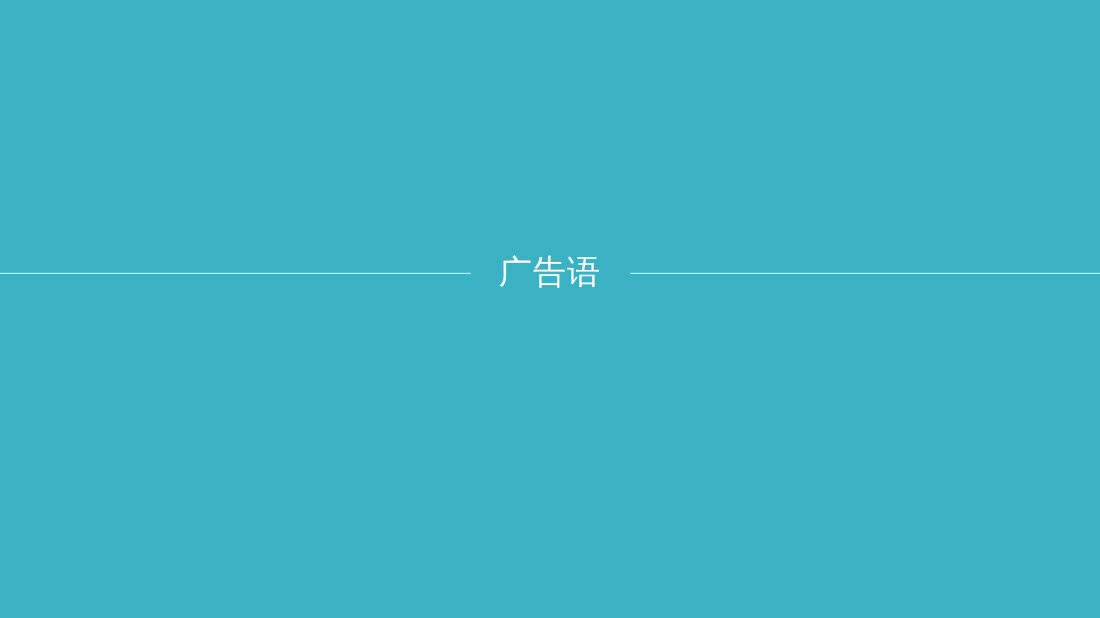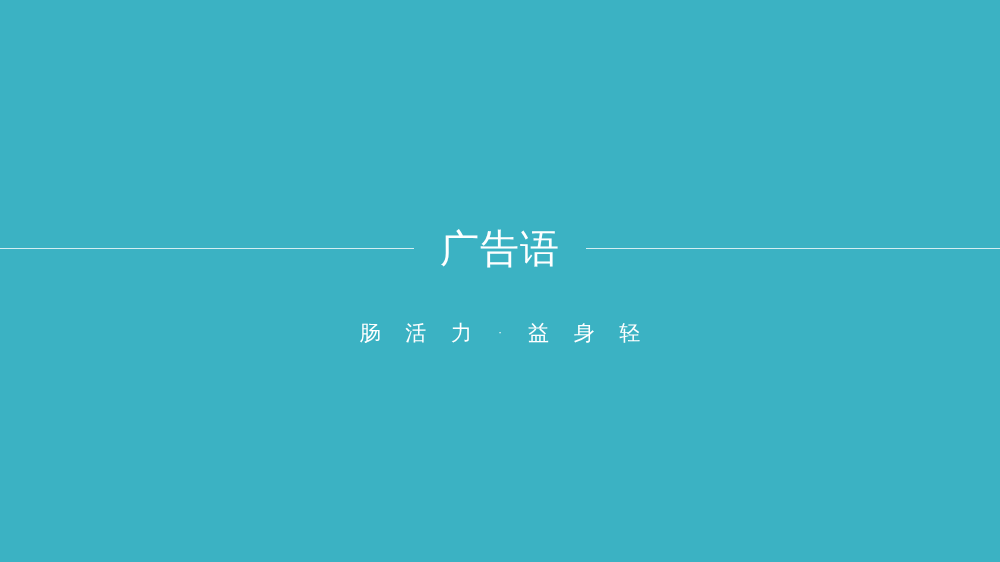--- a/index.html
+++ b/index.html
@@ -49,21 +49,21 @@
     margin-right: 26px;
   }
 
   .rule-right {
     margin-left: 26px;
   }
 
   .slide-title {
     flex: 0 0 auto;
     color: #ffffff;
-    font-size: 39px;
+    font-size: 30px;
     font-weight: 300;
     line-height: 1;
     letter-spacing: 1px;
     white-space: nowrap;
     text-align: center;
   }
 
   
   .tagline {
     position: absolute;
@@ -85,15 +85,14 @@
 <body>
 
 <div class="slide">
 
   <div class="divider-row">
     <div class="rule rule-left"></div>
     <div class="slide-title">广告语</div>
     <div class="rule rule-right"></div>
   </div>
 
-  <div class="tagline">肠 活 力 · 益 身 轻</div>
 
 </div>
 
 </body></html>

